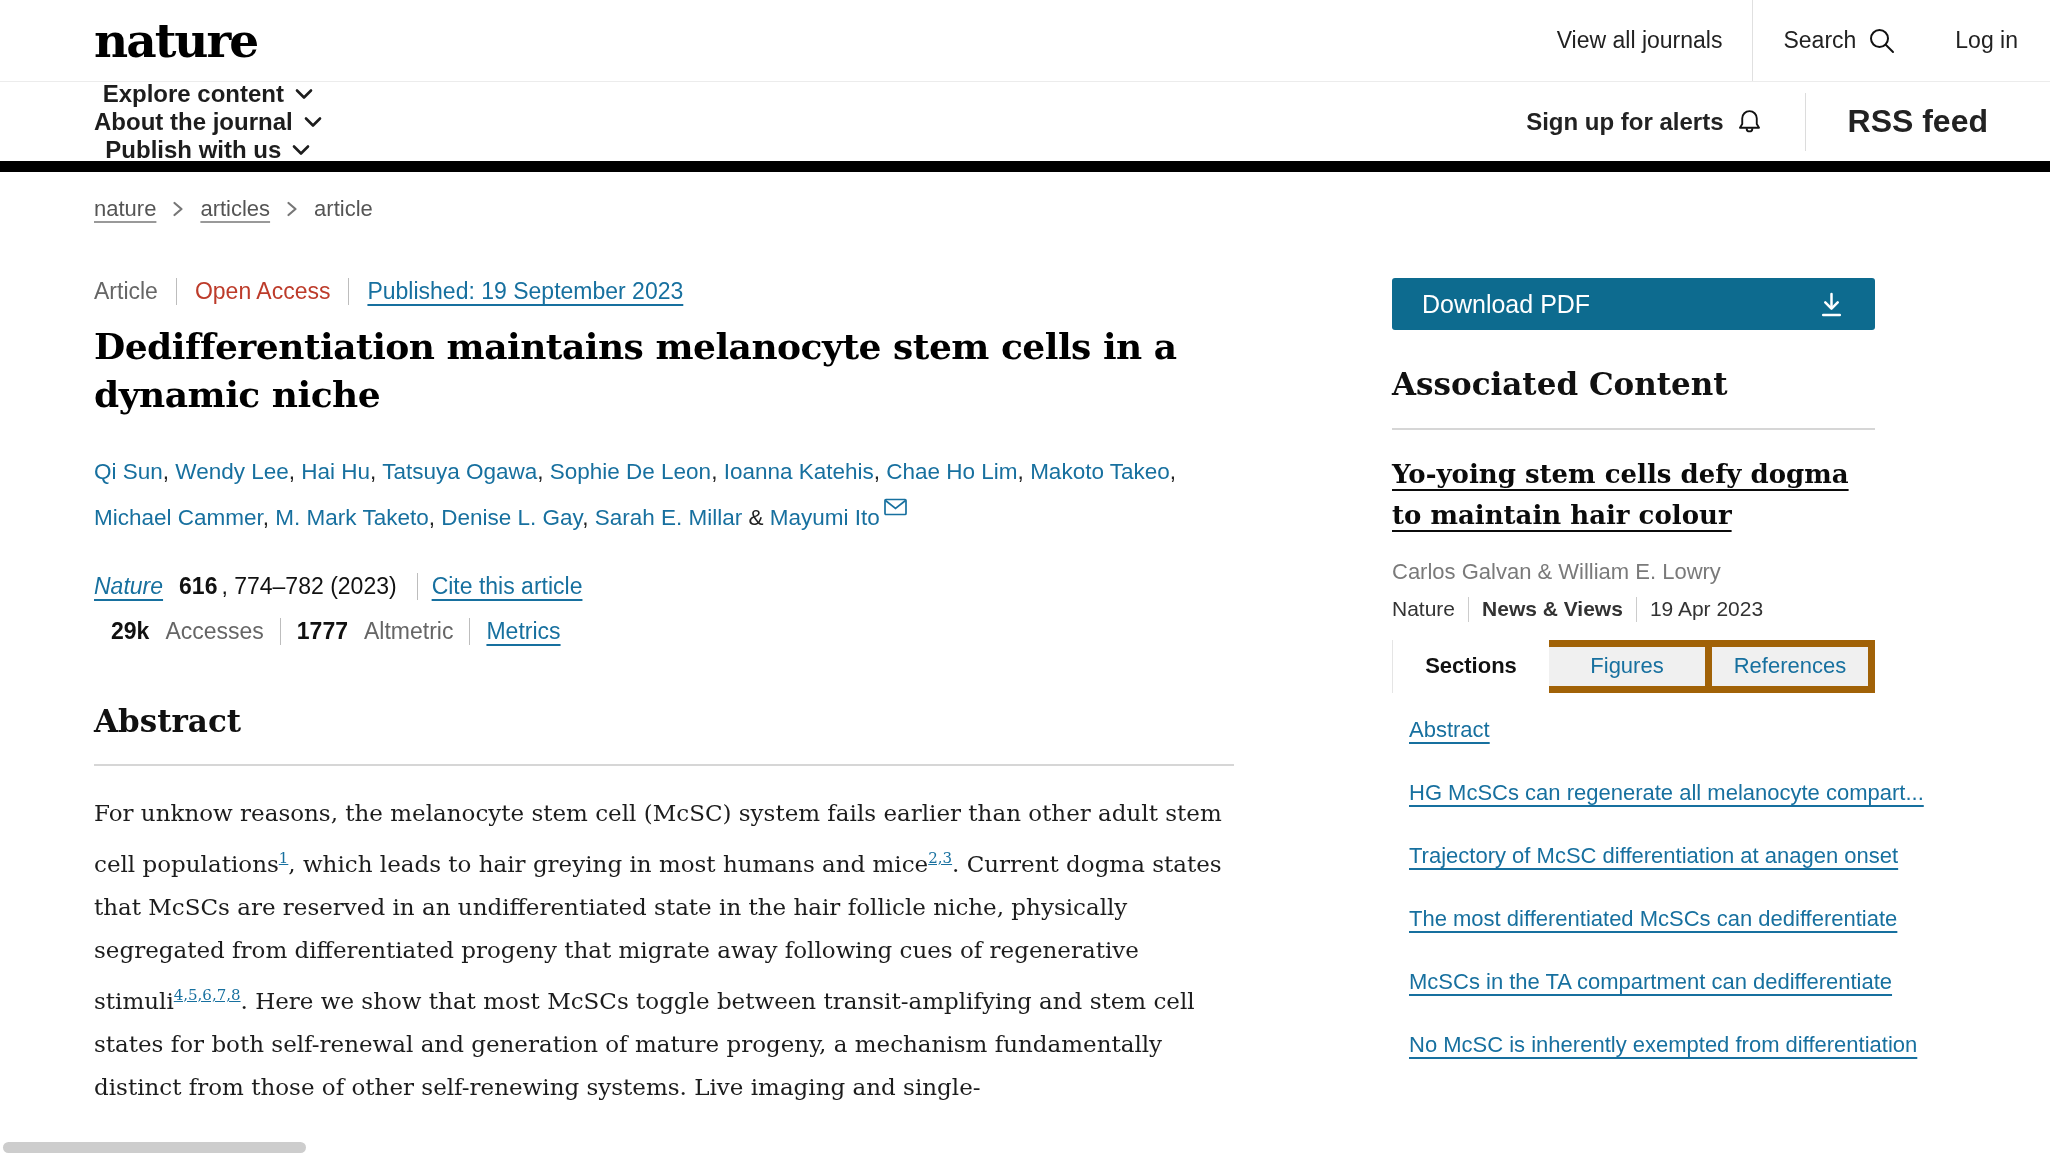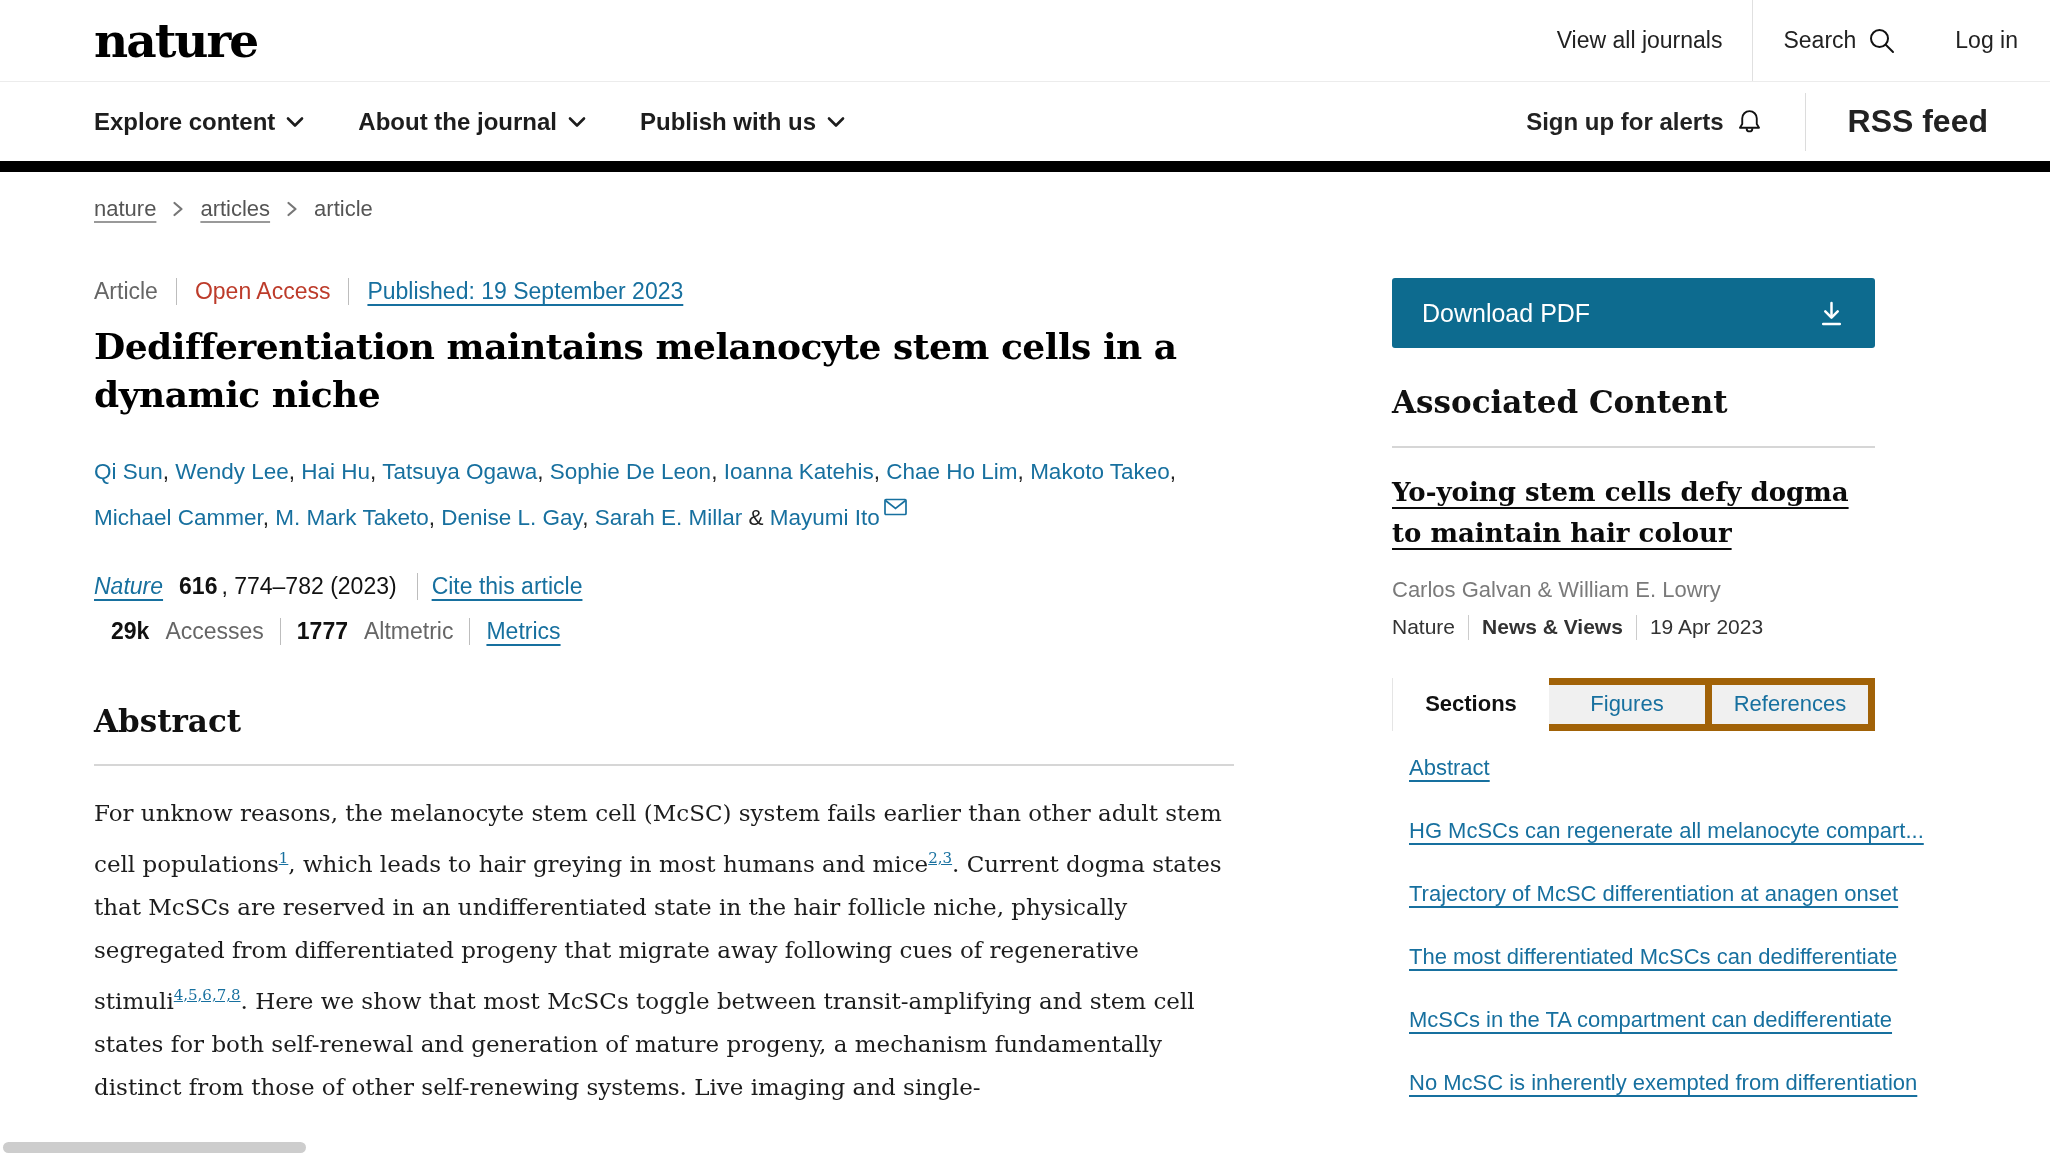--- a/index.html
+++ b/index.html
@@ -52,30 +52,30 @@
   .journal-it{font-style:italic;}
   .bold{font-weight:700;color:#111;}
   .metrics-line{margin-top:18px;display:flex;align-items:center;gap:16px;font-size:23px;margin-left:17px;}
   .metric-label{color:#666;}
   
   .abstract-heading{font-family:"DejaVu Serif", serif;font-weight:700;font-size:31px;color:#111;margin-top:58px;}
   .abstract-divider{height:2px;background:#d6d6d6;margin-top:17px;}
   .abstract-text{margin-top:26px;font-family:"DejaVu Serif", serif;font-size:23px;line-height:43px;color:#1c1c1c;max-width:1140px;}
   .abstract-text sup a{color:var(--link);text-decoration:underline;font-size:15px;}
   
-  .download-btn{width:483px;height:70px;background:var(--btn);border-radius:3px;display:flex;align-items:center;padding:0 30px;color:#fff;font-size:25px;}
+  .download-btn{width:483px;height:52px;background:var(--btn);border-radius:3px;display:flex;align-items:center;padding:0 30px;color:#fff;font-size:25px;}
   .download-btn .dl-icon{margin-left:auto;}
   .assoc-heading{font-family:"DejaVu Serif", serif;font-weight:700;font-size:31px;color:#111;margin-top:36px;}
   .assoc-divider{height:2px;background:#d6d6d6;margin-top:15px;}
   .assoc-title{display:inline-block;font-family:"DejaVu Serif", serif;font-weight:700;font-size:26px;line-height:1.6;color:#0b0b0b;margin-top:24px;text-decoration:underline;text-decoration-thickness:2px;text-underline-offset:6px;}
   .assoc-authors{margin-top:22px;font-size:22px;color:#7a7a7a;}
   .assoc-meta{margin-top:12px;display:flex;align-items:center;gap:13px;font-size:21px;color:#333;}
   .assoc-meta .thin-sep{width:1px;height:25px;background:#ccc;}
   .assoc-meta .nv{font-weight:700;}
-  .tabs{display:flex;margin-top:38px;}
+  .tabs{display:flex;margin-top:18px;}
   .tab{flex:1 1 0;height:53px;display:flex;align-items:center;justify-content:center;font-size:22px;background:#f0f0f0;border:7px solid #a16207;color:var(--link);}
   .tab + .tab{border-left:none;}
   .tab.active{background:#fff;border:none;border-left:1px solid #e5e5e5;color:#111;font-weight:700;}
   .section-links{padding-left:17px;}
   .section-link{display:block;margin-top:37px;font-size:22px;color:var(--link);text-decoration:underline;text-underline-offset:5px;white-space:nowrap;}
   .section-links .section-link:first-child{margin-top:24px;}
   
   .scroll-thumb{position:absolute;left:3px;bottom:0;width:303px;height:11px;background:#cdcdcd;border-radius:6px;}
 </style>
 </head>
@@ -95,21 +95,21 @@
           <line x1="18" y1="18" x2="25" y2="25"></line>
         </svg>
     </a>
     <a class="header-link">
         <span>Log in</span>
       </a>
   </div>
 </div>
 
 <div class="nav-row">
-  <div id="nav-items" style="display:flex;align-items:center;">
+  <div id="nav-items" style="display:flex;align-items:center;flex-direction:column;">
       <div class="nav-item">
         <span>Explore content</span>
         <svg width="18" height="12" viewBox="0 0 18 12" fill="none" stroke="#1d1d1d" stroke-width="2.6" stroke-linecap="round" stroke-linejoin="round">
           <polyline points="2,2.5 9,9.5 16,2.5"></polyline>
         </svg>
       </div>
       <div class="nav-item">
         <span>About the journal</span>
         <svg width="18" height="12" viewBox="0 0 18 12" fill="none" stroke="#1d1d1d" stroke-width="2.6" stroke-linecap="round" stroke-linejoin="round">
           <polyline points="2,2.5 9,9.5 16,2.5"></polyline>

